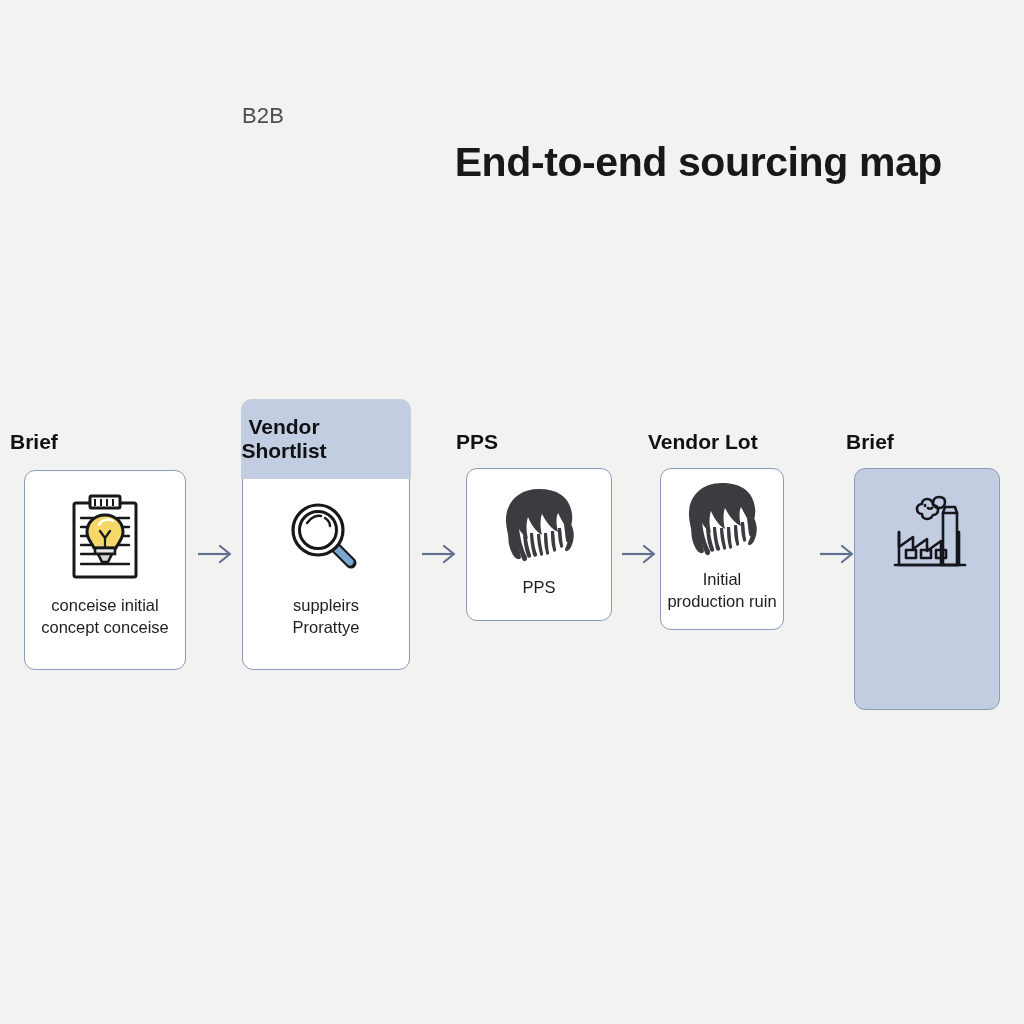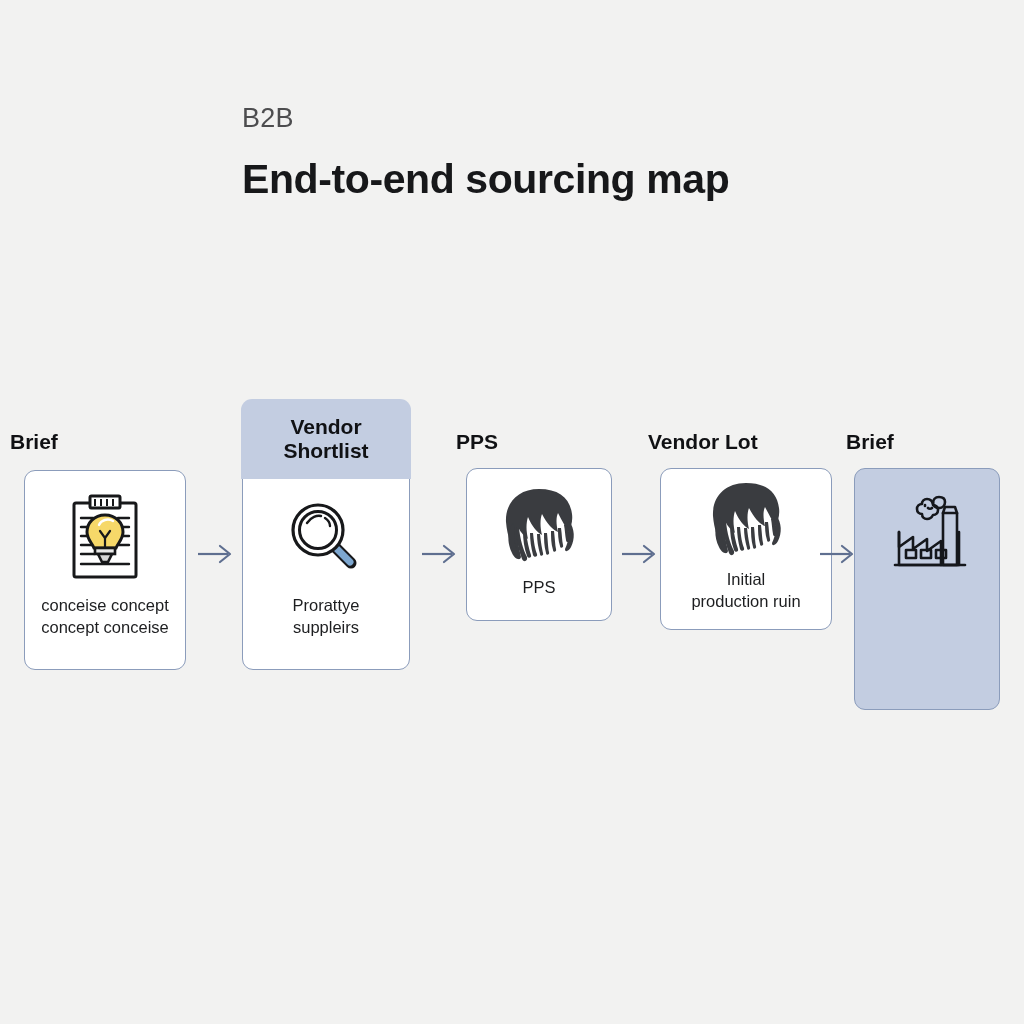--- a/index.html
+++ b/index.html
@@ -21,33 +21,34 @@
   }
 
   
   .header {
     position: absolute;
     left: 242px;
     top: 104px;
     width: 700px;
   }
   .eyebrow {
-    font-size: 27px;
+    font-size: 22px;
     color: #4d4d4f;
     letter-spacing: 0.2px;
     line-height: 1.1;
     font-weight: 400;
   }
   .headline {
-    margin-top: 23px;
+    margin-top: 12px;
     font-size: 41px;
     font-weight: 700;
     color: #17181a;
     letter-spacing: -0.4px;
     line-height: 1.12;
+    text-align: right;
   }
 
   
   .flow {
     position: absolute;
     left: 0;
     top: 390px;
     width: 1024px;
     height: 340px;
   }
@@ -84,21 +85,21 @@
     position: absolute;
     left: -1.6px;
     right: -1.6px;
     top: -1.6px;
     height: 80px;
     background: #c3cde1;
     border-top-left-radius: 11px;
     border-top-right-radius: 11px;
     display: flex;
     align-items: center;
-    justify-content: center;
+    justify-content: flex-start;
     font-size: 21px;
     font-weight: 700;
     color: #101114;
     line-height: 1.16;
     text-align: center;
   }
 
   .card-icon {
     position: absolute;
     left: 0;
@@ -169,21 +170,21 @@
             </g>
             <path d="M37 22 C26 22 19 30 19 39 C19 46 24 50 26 55 L48 55 C50 50 55 46 55 39 C55 30 48 22 37 22 Z" fill="#f6d869" stroke="#17181a" stroke-width="3"></path>
             <path d="M31 32 C33 27 40 25 45 28" fill="none" stroke="#ffffff" stroke-width="2.4" stroke-linecap="round"></path>
             <rect x="27" y="55" width="20" height="6" fill="#e9e9e9" stroke="#17181a" stroke-width="2.6"></rect>
             <path d="M30 61 L44 61 L40 69 L34 69 Z" fill="#d7d7d7" stroke="#17181a" stroke-width="2.6"></path>
             <path d="M32 38 L37 45 L42 38" fill="none" stroke="#17181a" stroke-width="2.2" stroke-linecap="round"></path>
             <line x1="37" y1="45" x2="37" y2="55" stroke="#17181a" stroke-width="2.2"></line>
           </svg>
         </div>
         <div class="card-caption" style="top:124px;">
-          <div>conceise concept</div>
+          <div>conceise initial</div>
           <div>concept conceise</div>
         </div>
       </div>
     </div>
 
     <div class="arrow" style="left:196px; top:152px;">
       <svg width="40" height="24" viewBox="0 0 40 24">
         <line x1="2" y1="12" x2="32" y2="12" stroke="#5f6f90" stroke-width="2.2"></line>
         <polyline points="24,4 34,12 24,20" fill="none" stroke="#5f6f90" stroke-width="2.2" stroke-linecap="round" stroke-linejoin="round"></polyline>
       </svg>
@@ -201,22 +202,22 @@
           <svg width="78" height="78" viewBox="0 0 78 78">
             <line x1="44" y1="44" x2="64" y2="64" stroke="#17181a" stroke-width="11" stroke-linecap="round"></line>
             <line x1="45" y1="45" x2="63" y2="63" stroke="#7da7d0" stroke-width="7" stroke-linecap="round"></line>
             <circle cx="31" cy="31" r="25" fill="#ffffff" stroke="#17181a" stroke-width="3.2"></circle>
             <circle cx="31" cy="31" r="18.5" fill="#ffffff" stroke="#17181a" stroke-width="3"></circle>
             <path d="M20 24 C24 18 30 16 34 17" fill="none" stroke="#17181a" stroke-width="2.4" stroke-linecap="round"></path>
             <path d="M38 19 C41 21 43 24 43 27" fill="none" stroke="#17181a" stroke-width="2.4" stroke-linecap="round"></path>
           </svg>
         </div>
         <div class="card-caption" style="top:194px;">
+          <div>suppleirs</div>
           <div>Prorattye</div>
-          <div>suppleirs</div>
         </div>
       </div>
     </div>
 
     <div class="arrow" style="left:420px; top:152px;">
       <svg width="40" height="24" viewBox="0 0 40 24">
         <line x1="2" y1="12" x2="32" y2="12" stroke="#5f6f90" stroke-width="2.2"></line>
         <polyline points="24,4 34,12 24,20" fill="none" stroke="#5f6f90" stroke-width="2.2" stroke-linecap="round" stroke-linejoin="round"></polyline>
       </svg>
     </div>
@@ -252,21 +253,21 @@
 
     <div class="arrow" style="left:620px; top:152px;">
       <svg width="40" height="24" viewBox="0 0 40 24">
         <line x1="2" y1="12" x2="32" y2="12" stroke="#5f6f90" stroke-width="2.2"></line>
         <polyline points="24,4 34,12 24,20" fill="none" stroke="#5f6f90" stroke-width="2.2" stroke-linecap="round" stroke-linejoin="round"></polyline>
       </svg>
     </div>
 
     <div class="step" id="step-pilot-lot">
       <div class="step-title" style="top:40px;">Vendor Lot</div>
-      <div class="card" style="left:12px; top:78px; width:172px; height:162px;">
+      <div class="card" style="left:12px; top:78px; width:124px; height:162px;">
         <div class="card-icon" style="top:8px;">
           <svg width="92" height="96" viewBox="0 0 92 96">
             <path d="M46 6 C24 6 12 21 13 39 C14 52 18 62 22 72 C23 76 27 78 28 74 C25 62 24 52 25 44
                      C28 50 32 54 35 56 C33 48 33 40 35 34 C39 44 45 50 49 52 C47 44 47 36 49 31
                      C54 41 60 47 65 49 C63 41 63 34 65 30 C69 38 73 44 75 50 C78 44 80 38 79 31
                      C77 15 66 6 46 6 Z" fill="#3a3c40"></path>
             <g fill="#3a3c40">
               <path d="M26 44 C27 56 30 66 34 74 C35 78 31 80 29 76 C25 66 23 54 23 44 Z"></path>
               <path d="M33 48 C34 58 36 66 38 72 C39 75 35 76 34 73 C31 65 30 56 30 48 Z"></path>
               <path d="M40 50 C41 60 42 66 44 71 C45 74 41 75 40 72 C38 64 37 57 37 50 Z"></path>

